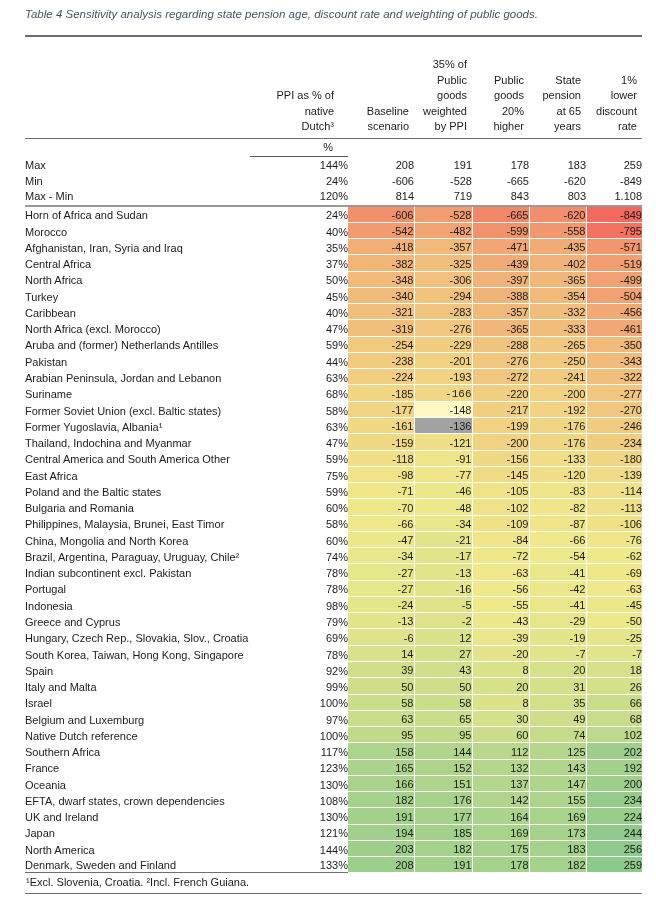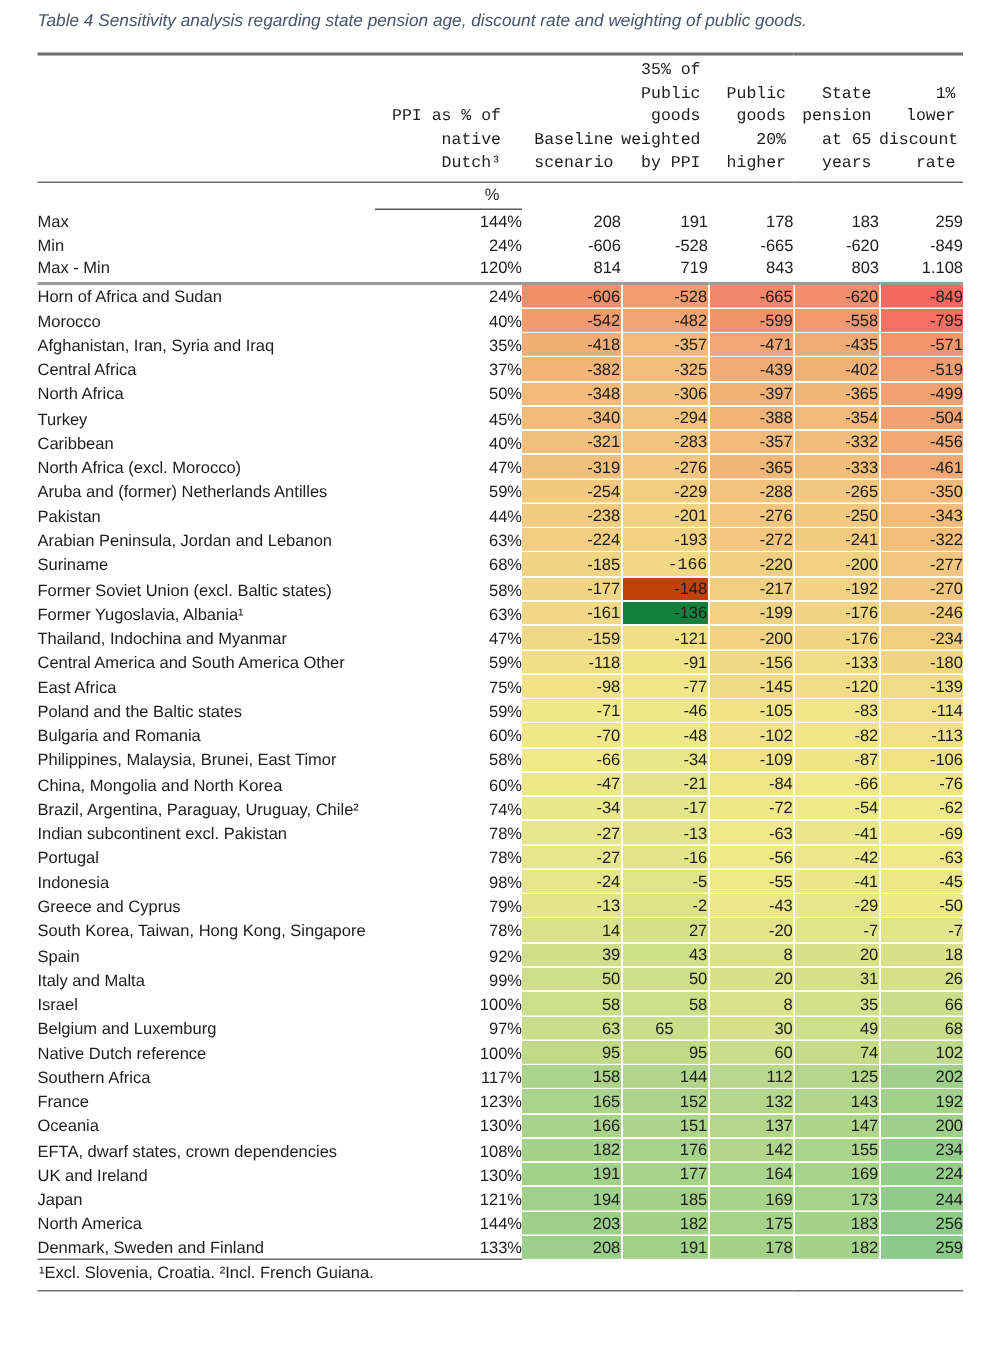--- a/index.html
+++ b/index.html
@@ -15,22 +15,22 @@
   }
   table.sens {
     border-collapse:collapse; table-layout:fixed; width:617px;
   }
   table.sens th, table.sens td {
     padding:0; font-weight:normal; vertical-align:bottom;
     overflow:hidden; white-space:nowrap;
   }
   tr.header-row th {
     text-align:right; white-space:pre-line; line-height:15.6px;
-    padding:3px 5px 3px 0; vertical-align:bottom;
-    border-top:2px solid #6e6e6e; border-bottom:1.5px solid #6e6e6e;font-family:Liberation Mono, monospace;
+    padding:20px 5px 3px 0; vertical-align:bottom;
+    border-top:2px solid #6e6e6e; border-bottom:1.5px solid #6e6e6e;
   }
   tr.header-row th.region-col { text-align:left; padding-left:1px; }
   tr.header-row th.ppi-col { padding-right:14px; }
   tr.subheader-row td { height:18px; line-height:17px; }
   tr.subheader-row td.ppi-col {
     text-align:right; padding-right:15px; border-bottom:1px solid #595959;
   }
   tr.summary-row td { height:16.3px; line-height:15px; }
   tr.summary-row.last td { border-bottom:2px solid #9a9a9a; padding-bottom:1px; }
   tr.heat-row td { height:16.27px; line-height:14px; }
@@ -235,30 +235,30 @@
           <td class="num-cell" style="background-color: rgb(240, 213, 131);">-185</td>
           <td class="num-cell" style="background-color: rgb(240, 216, 132); font-family: Liberation Mono, monospace;">-166</td>
           <td class="num-cell" style="background-color: rgb(241, 207, 129);">-220</td>
           <td class="num-cell" style="background-color: rgb(241, 210, 130);">-200</td>
           <td class="num-cell" style="background-color: rgb(241, 198, 126);">-277</td>
         </tr>
         <tr class="heat-row">
           <td class="region-cell">Former Soviet Union (excl. Baltic states)</td>
           <td class="ppi-cell">58%</td>
           <td class="num-cell" style="background-color: rgb(240, 214, 132);">-177</td>
-          <td class="num-cell" style="background-color: #c2410c;">-148</td>
+          <td class="num-cell" style="background-color: #fef9c3;">-148</td>
           <td class="num-cell" style="background-color: rgb(241, 207, 129);">-217</td>
           <td class="num-cell" style="background-color: rgb(241, 211, 131);">-192</td>
           <td class="num-cell" style="background-color: rgb(241, 199, 127);">-270</td>
         </tr>
         <tr class="heat-row">
           <td class="region-cell">Former Yugoslavia, Albania¹</td>
           <td class="ppi-cell">63%</td>
           <td class="num-cell" style="background-color: rgb(240, 216, 132);">-161</td>
-          <td class="num-cell" style="background-color: #15803d;">-136</td>
+          <td class="num-cell" style="background-color: #a3a3a3;">-136</td>
           <td class="num-cell" style="background-color: rgb(241, 210, 130);">-199</td>
           <td class="num-cell" style="background-color: rgb(240, 214, 132);">-176</td>
           <td class="num-cell" style="background-color: rgb(241, 203, 128);">-246</td>
         </tr>
         <tr class="heat-row">
           <td class="region-cell">Thailand, Indochina and Myanmar</td>
           <td class="ppi-cell">47%</td>
           <td class="num-cell" style="background-color: rgb(240, 217, 133);">-159</td>
           <td class="num-cell" style="background-color: rgb(240, 223, 135);">-121</td>
           <td class="num-cell" style="background-color: rgb(241, 210, 130);">-200</td>
@@ -358,20 +358,29 @@
         <tr class="heat-row">
           <td class="region-cell">Greece and Cyprus</td>
           <td class="ppi-cell">79%</td>
           <td class="num-cell" style="background-color: rgb(226, 229, 138);">-13</td>
           <td class="num-cell" style="background-color: rgb(222, 227, 138);">-2</td>
           <td class="num-cell" style="background-color: rgb(235, 231, 138);">-43</td>
           <td class="num-cell" style="background-color: rgb(231, 230, 138);">-29</td>
           <td class="num-cell" style="background-color: rgb(237, 232, 138);">-50</td>
         </tr>
         <tr class="heat-row">
+          <td class="region-cell">Hungary, Czech Rep., Slovakia, Slov., Croatia</td>
+          <td class="ppi-cell">69%</td>
+          <td class="num-cell" style="background-color: rgb(223, 228, 138);">-6</td>
+          <td class="num-cell" style="background-color: rgb(218, 226, 138);">12</td>
+          <td class="num-cell" style="background-color: rgb(234, 231, 138);">-39</td>
+          <td class="num-cell" style="background-color: rgb(227, 229, 138);">-19</td>
+          <td class="num-cell" style="background-color: rgb(229, 230, 138);">-25</td>
+        </tr>
+        <tr class="heat-row">
           <td class="region-cell">South Korea, Taiwan, Hong Kong, Singapore</td>
           <td class="ppi-cell">78%</td>
           <td class="num-cell" style="background-color: rgb(217, 226, 138);">14</td>
           <td class="num-cell" style="background-color: rgb(213, 225, 138);">27</td>
           <td class="num-cell" style="background-color: rgb(228, 229, 138);">-20</td>
           <td class="num-cell" style="background-color: rgb(224, 228, 138);">-7</td>
           <td class="num-cell" style="background-color: rgb(224, 228, 138);">-7</td>
         </tr>
         <tr class="heat-row">
           <td class="region-cell">Spain</td>
@@ -397,21 +406,21 @@
           <td class="num-cell" style="background-color: rgb(203, 222, 138);">58</td>
           <td class="num-cell" style="background-color: rgb(203, 222, 138);">58</td>
           <td class="num-cell" style="background-color: rgb(219, 226, 138);">8</td>
           <td class="num-cell" style="background-color: rgb(210, 224, 138);">35</td>
           <td class="num-cell" style="background-color: rgb(201, 221, 138);">66</td>
         </tr>
         <tr class="heat-row">
           <td class="region-cell">Belgium and Luxemburg</td>
           <td class="ppi-cell">97%</td>
           <td class="num-cell" style="background-color: rgb(202, 221, 138);">63</td>
-          <td class="num-cell" style="background-color: rgb(201, 221, 138); text-align: center;">65</td>
+          <td class="num-cell" style="background-color: rgb(201, 221, 138);">65</td>
           <td class="num-cell" style="background-color: rgb(212, 224, 138);">30</td>
           <td class="num-cell" style="background-color: rgb(206, 222, 138);">49</td>
           <td class="num-cell" style="background-color: rgb(200, 221, 138);">68</td>
         </tr>
         <tr class="heat-row">
           <td class="region-cell bold">Native Dutch reference</td>
           <td class="ppi-cell bold">100%</td>
           <td class="num-cell bold" style="background-color: rgb(192, 218, 138);">95</td>
           <td class="num-cell bold" style="background-color: rgb(192, 218, 138);">95</td>
           <td class="num-cell bold" style="background-color: rgb(203, 221, 138);">60</td>

